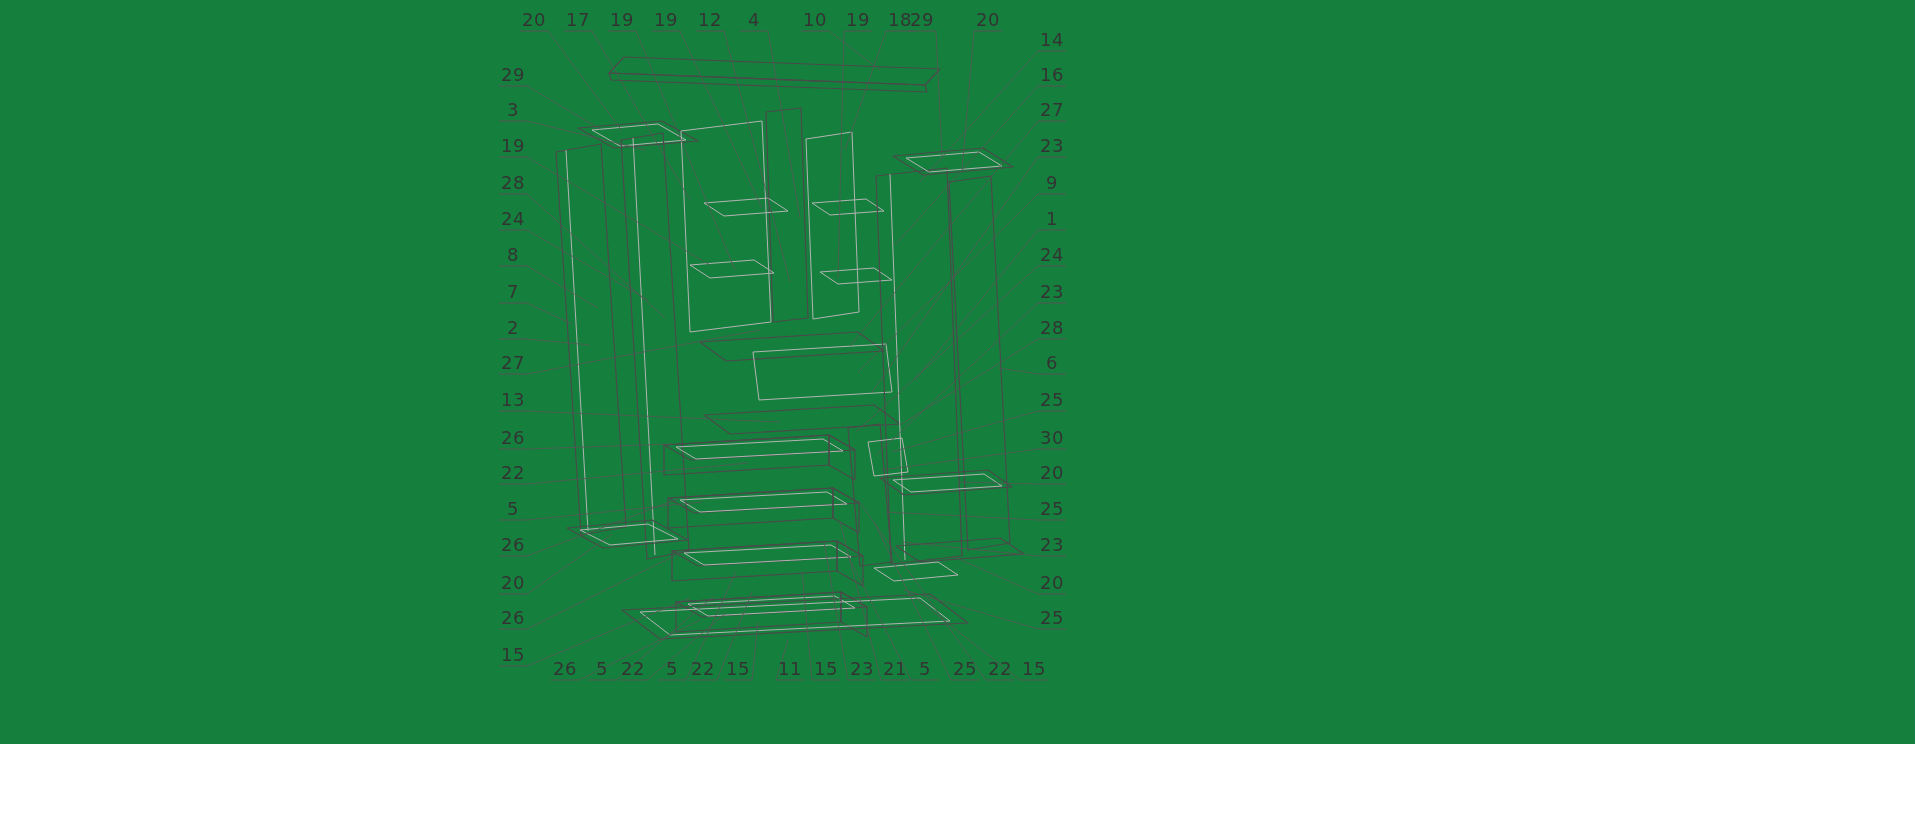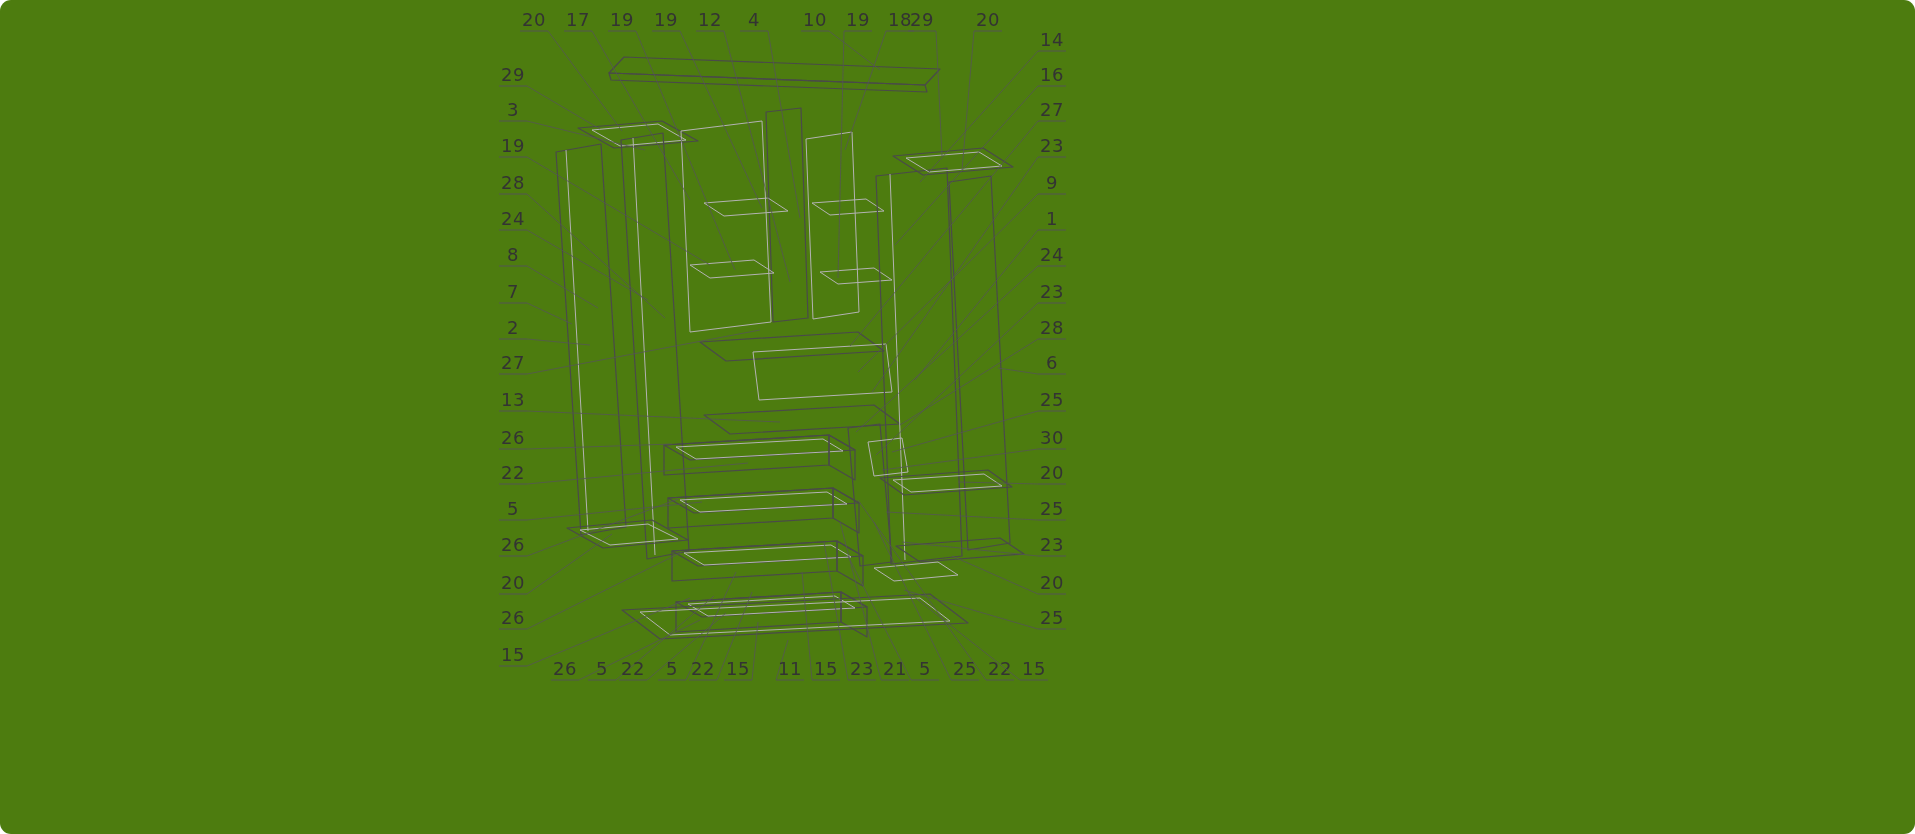--- a/index.html
+++ b/index.html
@@ -1,22 +1,21 @@
 <!DOCTYPE html>
 <html><head>
 <meta charset="utf-8">
 <style>
   html, body { margin: 0; padding: 0; background: #ffffff; }
   .canvas {
     position: relative;
     width: 1915px;
-    height: 834px;
-    background: #4d7c0f;
+    height: 744px;
+    background: #15803d;
     overflow: hidden;
-    border-radius: 11px;
   }
   svg { display: block; }
   svg text {
     font-family: "DejaVu Sans", "Liberation Sans", sans-serif;
     letter-spacing: 0.5px;
   }
 </style>
 </head>
 <body>
 

